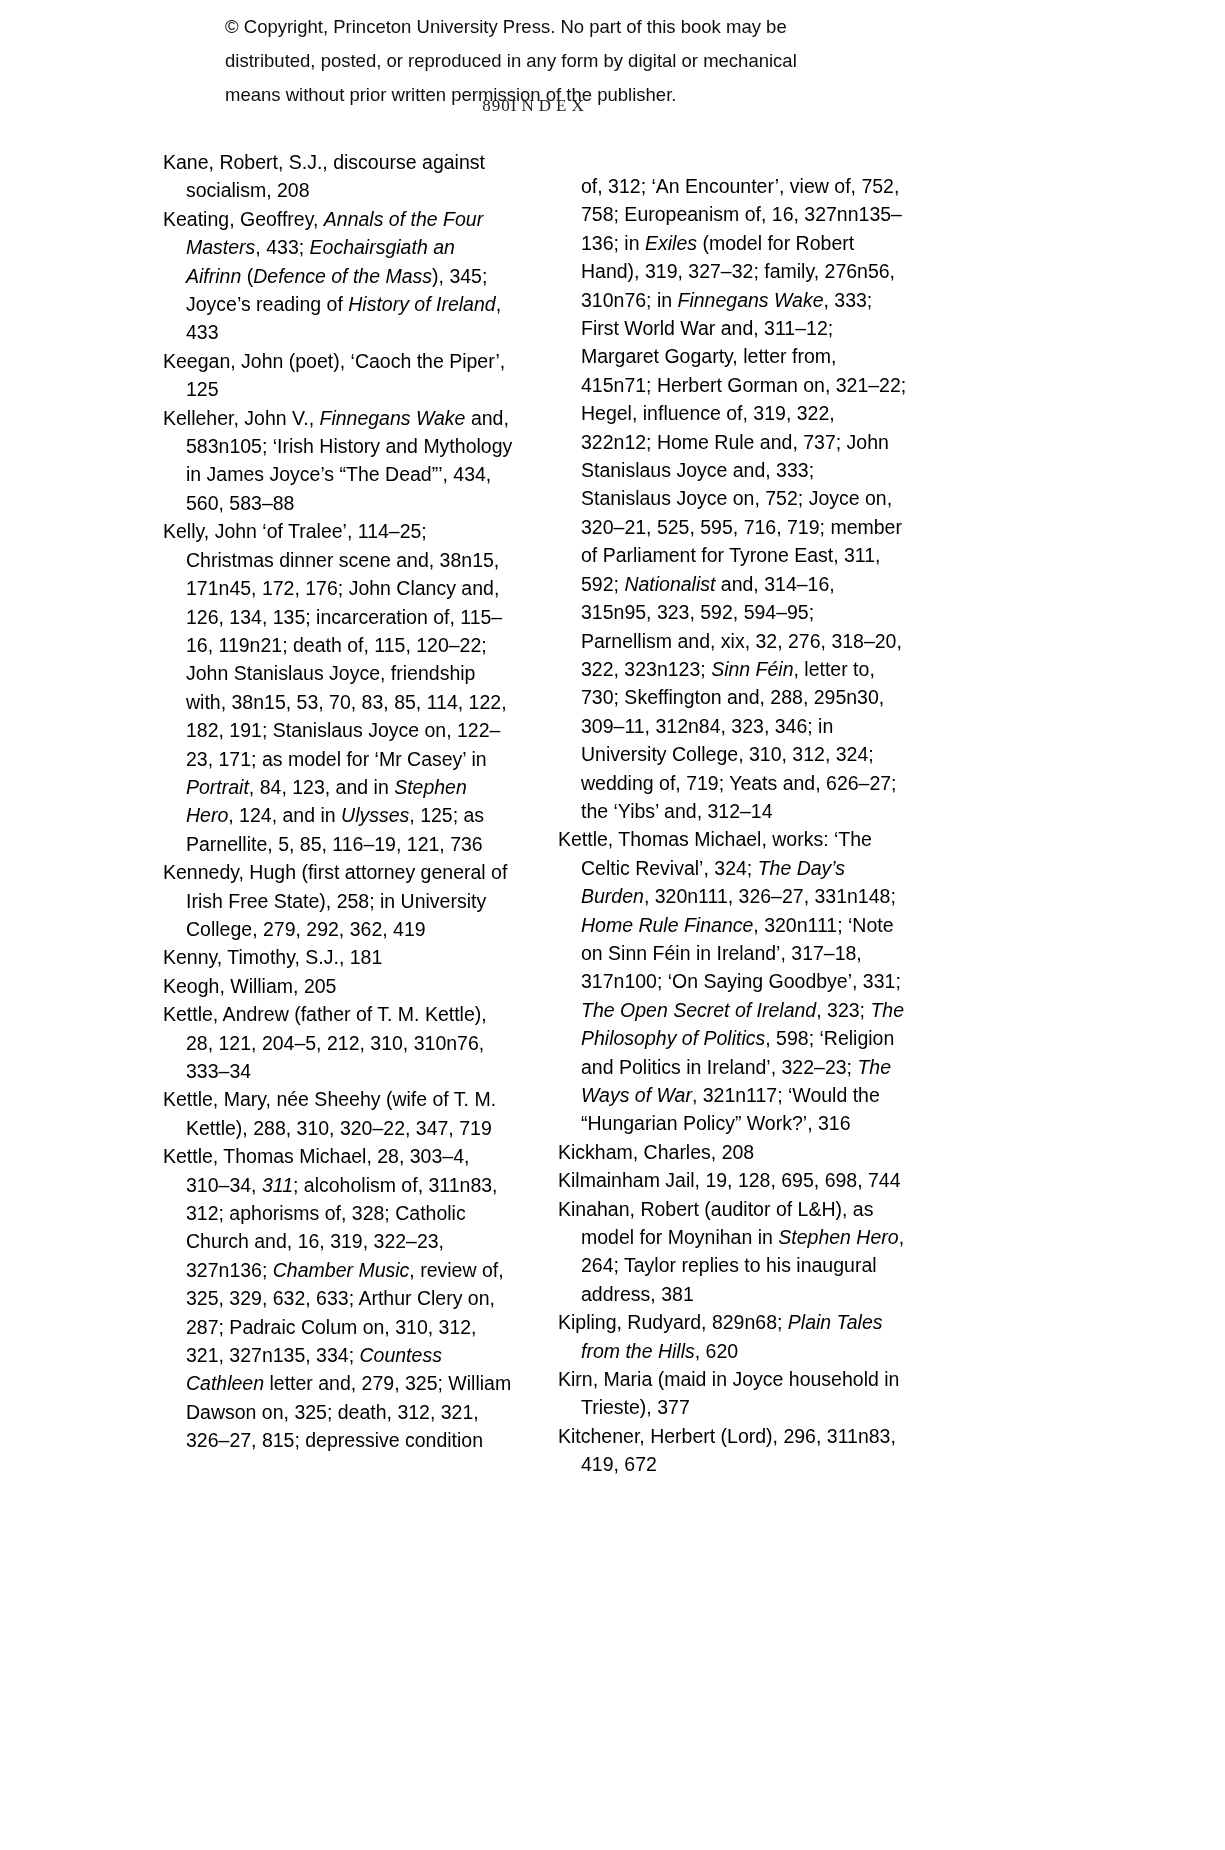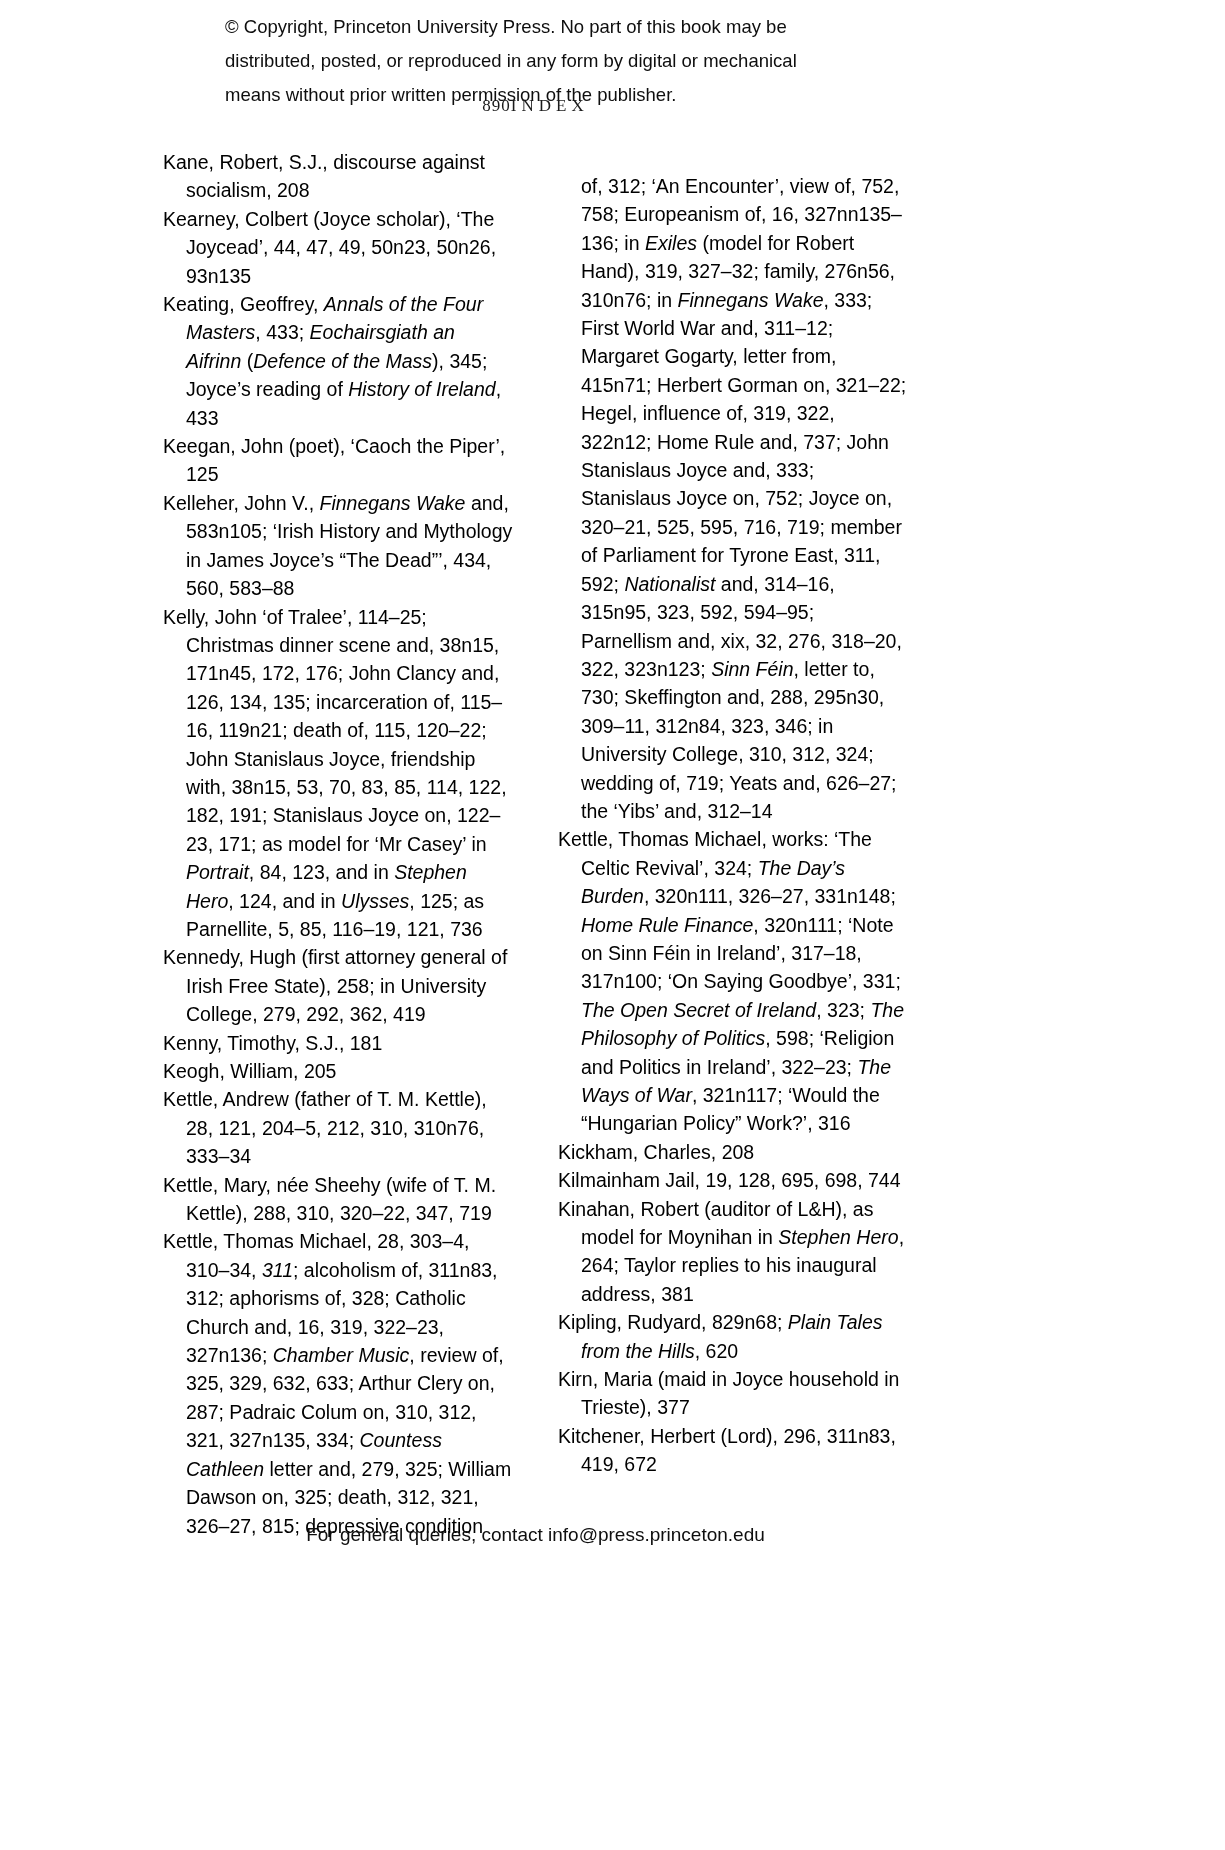--- a/index.html
+++ b/index.html
@@ -89,21 +89,20 @@
 
   <div class="copyright">© Copyright, Princeton University Press. No part of this book may be distributed, posted, or reproduced in any form by digital or mechanical means without prior written permission of the publisher.</div>
 
   <div class="running-head">
     <span class="pagenum">890</span><span class="section">INDEX</span>
   </div>
 
   <div class="columns">
     <div class="column">
         <p class="entry">Kane, Robert, S.J., discourse against socialism, 208</p>
-        <p class="entry">Kearney, Colbert (Joyce scholar), ‘The Joycead’, 44, 47, 49, 50n23, 50n26, 93n135</p>
         <p class="entry">Keating, Geoffrey, <i>Annals of the Four Masters</i>, 433; <i>Eochairsgiath an Aifrinn</i> (<i>Defence of the Mass</i>), 345; Joyce’s reading of <i>History of Ireland</i>, 433</p>
         <p class="entry">Keegan, John (poet), ‘Caoch the Piper’, 125</p>
         <p class="entry">Kelleher, John V., <i>Finnegans Wake</i> and, 583n105; ‘Irish History and Mythology in James Joyce’s “The Dead”’, 434, 560, 583–88</p>
         <p class="entry">Kelly, John ‘of Tralee’, 114–25; Christmas dinner scene and, 38n15, 171n45, 172, 176; John Clancy and, 126, 134, 135; incarceration of, 115–16, 119n21; death of, 115, 120–22; John Stanislaus Joyce, friendship with, 38n15, 53, 70, 83, 85, 114, 122, 182, 191; Stanislaus Joyce on, 122–23, 171; as model for ‘Mr Casey’ in <i>Portrait</i>, 84, 123, and in <i>Stephen Hero</i>, 124, and in <i>Ulysses</i>, 125; as Parnellite, 5, 85, 116–19, 121, 736</p>
         <p class="entry">Kennedy, Hugh (first attorney general of Irish Free State), 258; in University College, 279, 292, 362, 419</p>
         <p class="entry">Kenny, Timothy, S.J., 181</p>
         <p class="entry">Keogh, William, 205</p>
         <p class="entry">Kettle, Andrew (father of T. M. Kettle), 28, 121, 204–5, 212, 310, 310n76, 333–34</p>
         <p class="entry">Kettle, Mary, née Sheehy (wife of T. M. Kettle), 288, 310, 320–22, 347, 719</p>
         <p class="entry">Kettle, Thomas Michael, 28, 303–4, 310–34, <i>311</i>; alcoholism of, 311n83, 312; aphorisms of, 328; Catholic Church and, 16, 319, 322–23, 327n136; <i>Chamber Music</i>, review of, 325, 329, 632, 633; Arthur Clery on, 287; Padraic Colum on, 310, 312, 321, 327n135, 334; <i>Countess Cathleen</i> letter and, 279, 325; William Dawson on, 325; death, 312, 321, 326–27, 815; depressive condition</p>
@@ -113,15 +112,14 @@
         <p class="entry">Kettle, Thomas Michael, works: ‘The Celtic Revival’, 324; <i>The Day’s Burden</i>, 320n111, 326–27, 331n148; <i>Home Rule Finance</i>, 320n111; ‘Note on Sinn Féin in Ireland’, 317–18, 317n100; ‘On Saying Goodbye’, 331; <i>The Open Secret of Ireland</i>, 323; <i>The Philosophy of Politics</i>, 598; ‘Religion and Politics in Ireland’, 322–23; <i>The Ways of War</i>, 321n117; ‘Would the “Hungarian Policy” Work?’, 316</p>
         <p class="entry">Kickham, Charles, 208</p>
         <p class="entry">Kilmainham Jail, 19, 128, 695, 698, 744</p>
         <p class="entry">Kinahan, Robert (auditor of L&amp;H), as model for Moynihan in <i>Stephen Hero</i>, 264; Taylor replies to his inaugural address, 381</p>
         <p class="entry">Kipling, Rudyard, 829n68; <i>Plain Tales from the Hills</i>, 620</p>
         <p class="entry">Kirn, Maria (maid in Joyce household in Trieste), 377</p>
         <p class="entry">Kitchener, Herbert (Lord), 296, 311n83, 419, 672</p>
       </div>
   </div>
 
-  <div class="page-footer">For general queries, contact info@press.princeton.edu</div>
 
 </div>
 
 </body></html>

